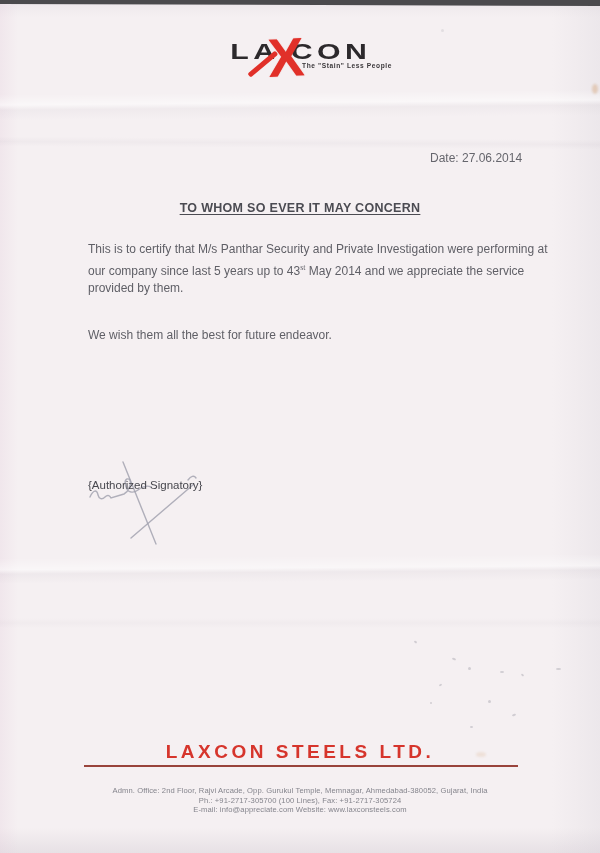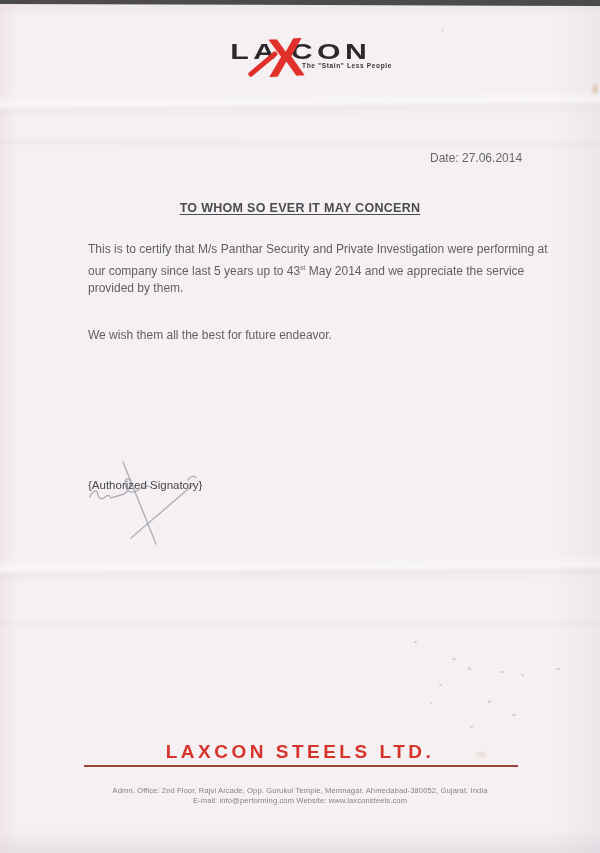--- a/index.html
+++ b/index.html
@@ -83,21 +83,22 @@
     <path d="M20 57 c3 -7 7 -8 8 -2 c1 4 4 5 7 2 c3 -3 5 -1 6 1 l13 -4 c2 -1 4 -3 5 -6 c3 -6 1 -10 -2 -9 c-3 1 -2 7 0 10 c2 4 7 4 11 1 c4 -3 9 -5 13 -3"></path>
     <path d="M118 40 c3 -4 6 -5 8 -2"></path>
   </svg>
 
   <div class="signatory">{Authorized Signatory}</div>
 
   <div class="f-company">LAXCON STEELS LTD.</div>
   <div class="f-rule"></div>
   <div class="f-lines">
     <div class="f-line">Admn. Office: 2nd Floor, Rajvi Arcade, Opp. Gurukul Temple, Memnagar, Ahmedabad-380052, Gujarat, India</div>
-    <div class="f-line">E-mail: info@performing.com Website: www.laxconsteels.com</div>
+    <div class="f-line">Ph.: +91-2717-305700 (100 Lines), Fax: +91-2717-305724</div>
+    <div class="f-line">E-mail: info@appreciate.com Website: www.laxconsteels.com</div>
   </div>
 
   <div class="speck" style="left:452px;top:658px;width:4px;height:2px;transform:rotate(20deg);"></div>
   <div class="speck" style="left:468px;top:667px;width:3px;height:3px;"></div>
   <div class="speck" style="left:439px;top:684px;width:3px;height:2px;transform:rotate(-30deg);"></div>
   <div class="speck" style="left:500px;top:671px;width:4px;height:2px;"></div>
   <div class="speck" style="left:521px;top:674px;width:3px;height:2px;transform:rotate(40deg);"></div>
   <div class="speck" style="left:556px;top:668px;width:5px;height:2px;"></div>
   <div class="speck" style="left:488px;top:700px;width:3px;height:3px;"></div>
   <div class="speck" style="left:512px;top:714px;width:4px;height:2px;transform:rotate(-15deg);"></div>

